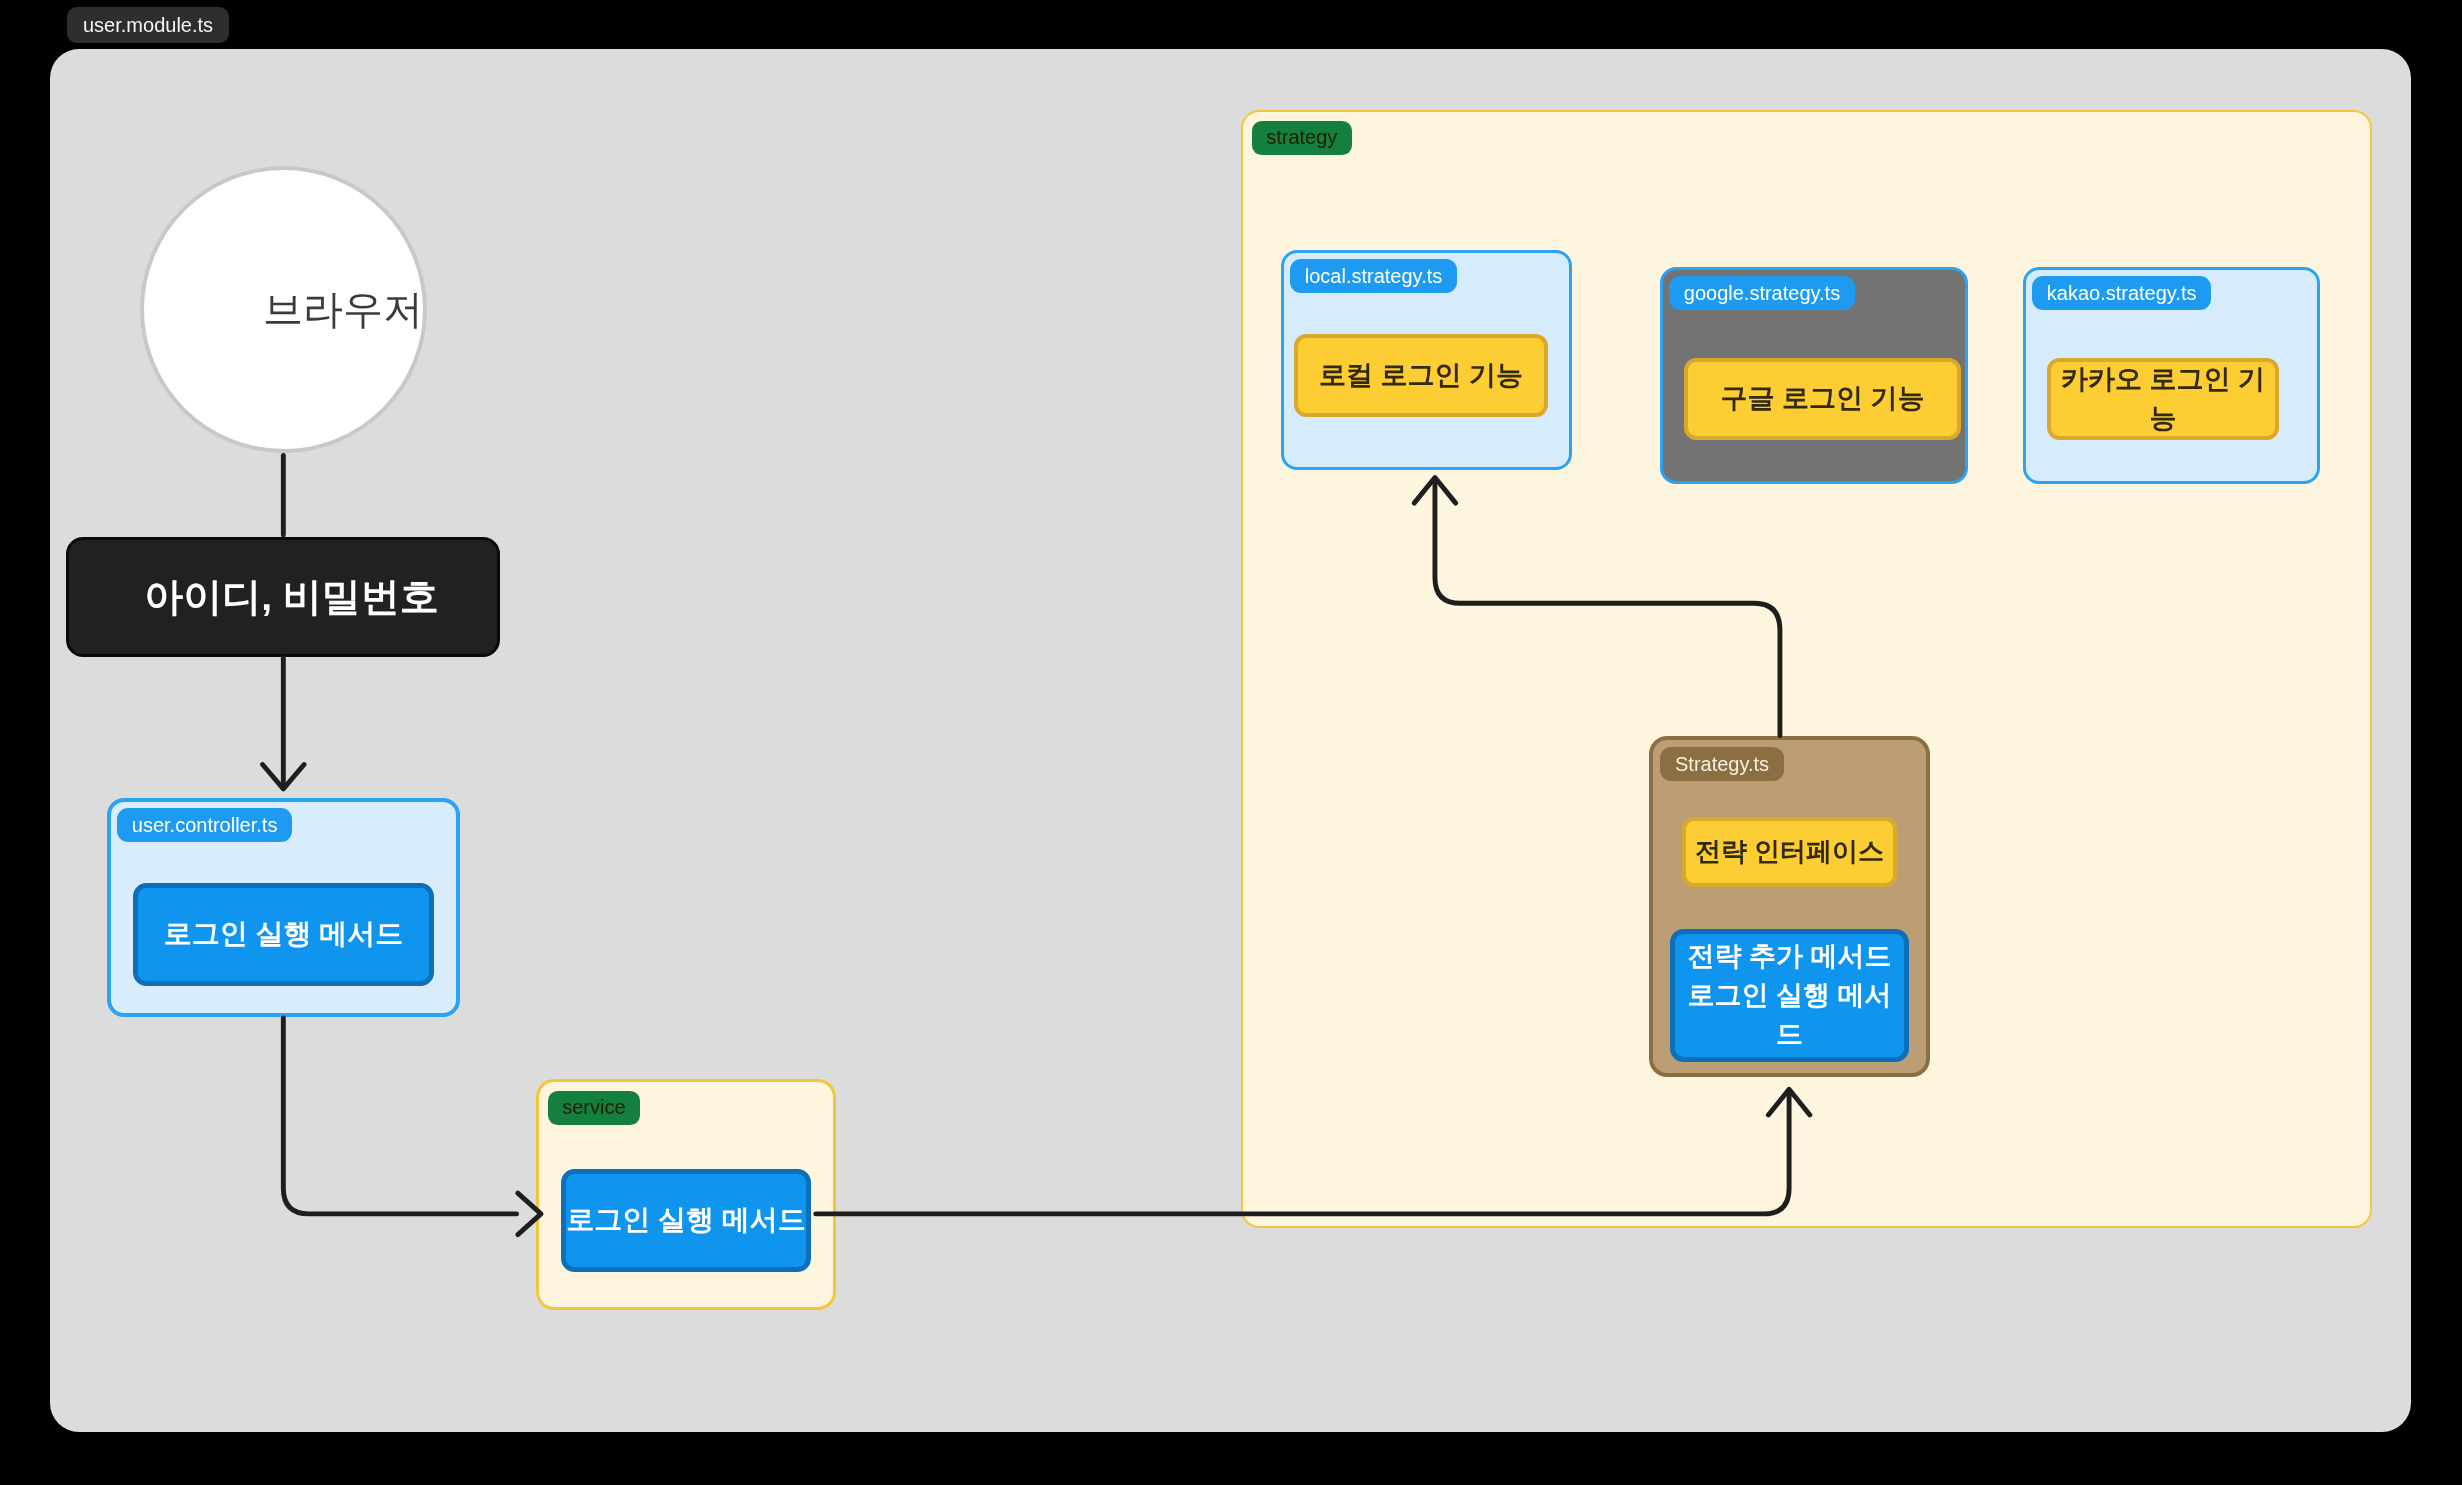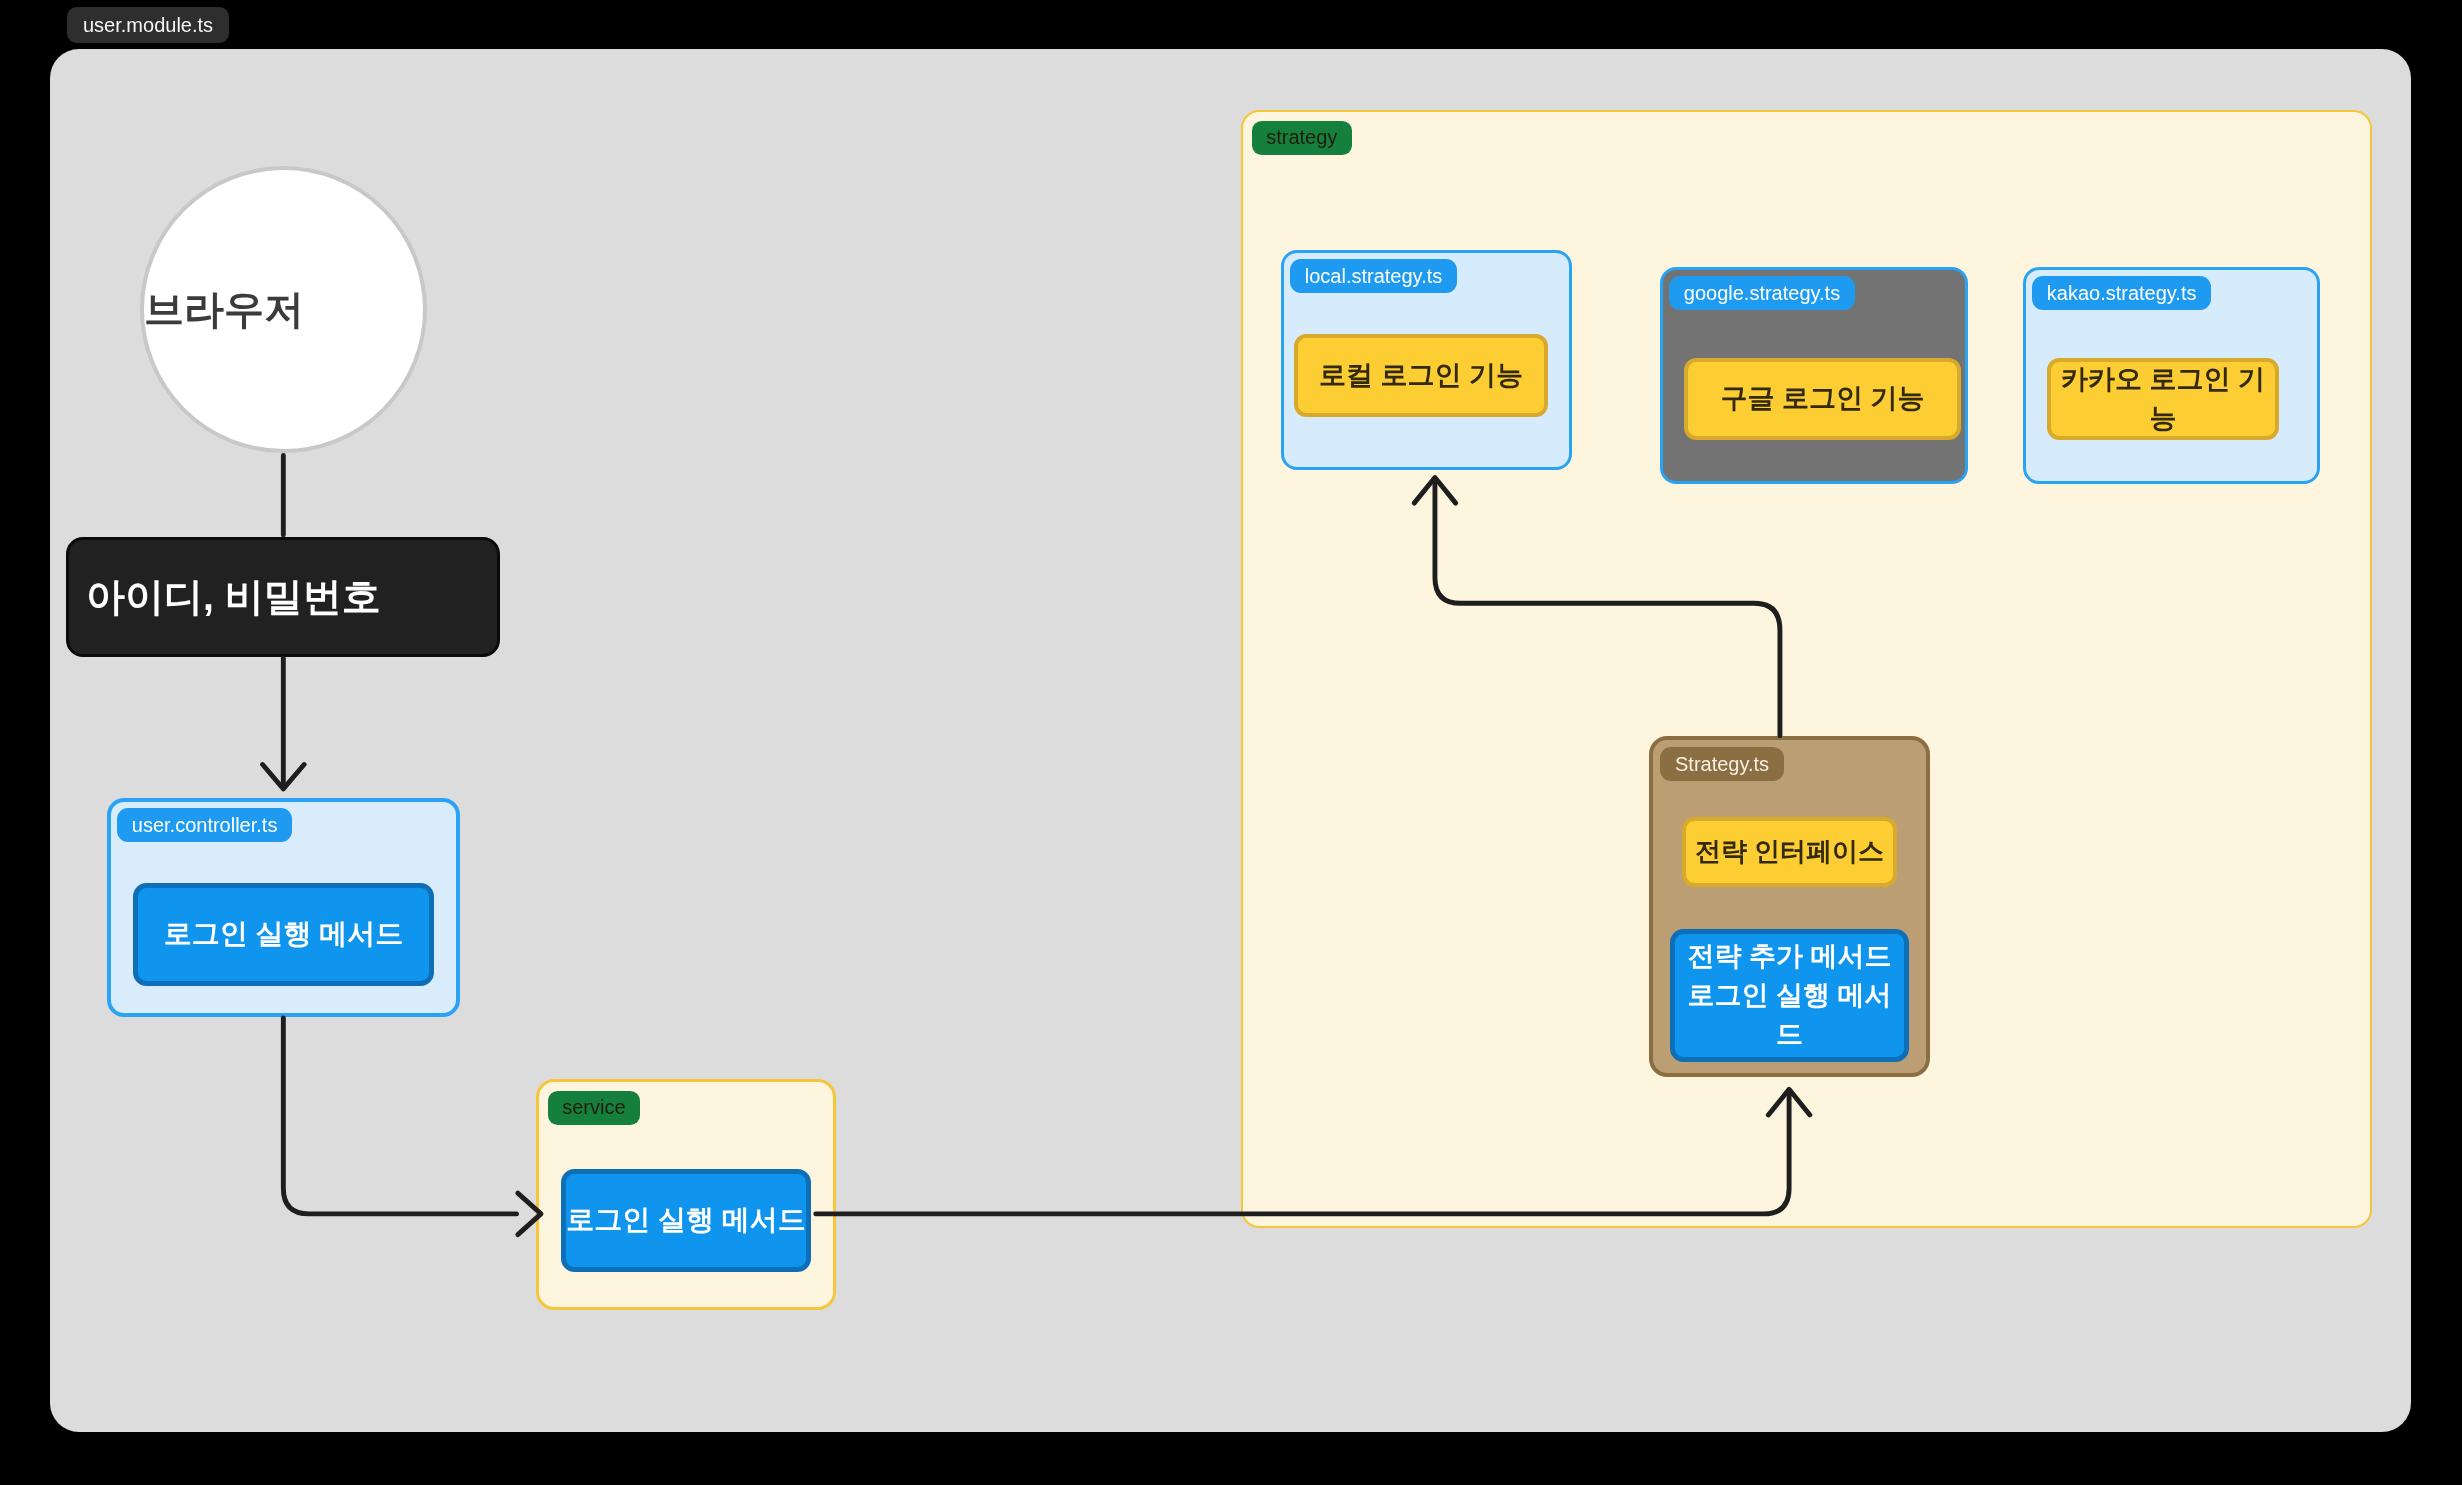--- a/index.html
+++ b/index.html
@@ -38,31 +38,31 @@
   }
   .badge-blue { background: #1e9bf0; color: #ffffff; }
   .badge-yellow { background: #15803d; color: #211d0c; left: 8.5px; top: 8.5px; border-radius: 9.8px; }
   .badge-brown { background: #8b6f42; color: #f6efe2; left: 7.3px; top: 7.3px; }
   .node-circle {
     position: absolute;
     left: 140px; top: 166px; width: 287px; height: 287px;
     background: #ffffff;
     border: 4.9px solid #c8c8c8;
     border-radius: 50%;
-    display: flex; align-items: center; justify-content: flex-start;
-    font-size: 40px; font-weight: bold; color: #3b3b3b;
+    display: flex; align-items: center; justify-content: flex-end;
+    font-size: 40px; font-weight: normal; color: #3b3b3b;
     box-sizing: border-box;
   }
   .node-dark {
     position: absolute;
     left: 66px; top: 537px; width: 434px; height: 120px;
     background: #212121;
     border: 3.7px solid #0a0a0a;
     border-radius: 17px;
-    display: flex; align-items: center; 
+    display: flex; align-items: center; justify-content: center;
     font-size: 39px; font-weight: bold; color: #ffffff;
     box-sizing: border-box;
     padding-left: 17px;
   }
   .group-box { position: absolute; box-sizing: border-box; }
   .box-blue { background: #d9ecfb; border: 4.3px solid #2aa3f5; border-radius: 17px; }
   .box-cream { background: #fdf5dd; border: 3.1px solid #f5c63c; border-radius: 18.3px; }
   .box-brown { background: #bc9e74; border: 4.3px solid #8b6f42; border-radius: 18.3px; }
   .btn {
     position: absolute;

